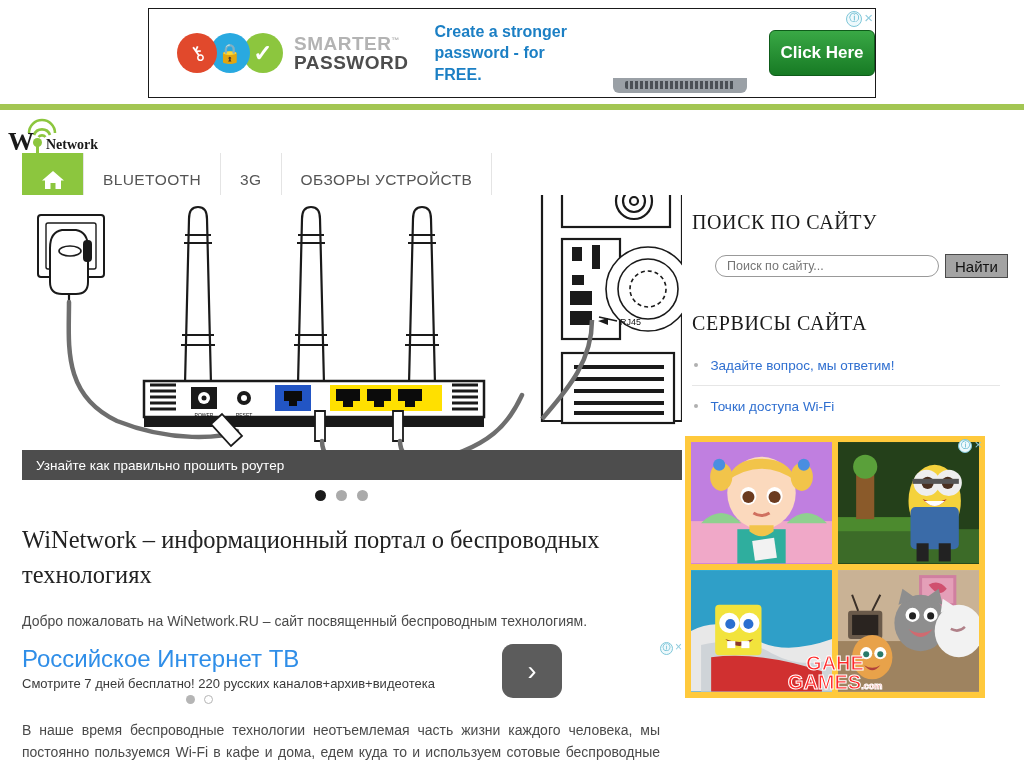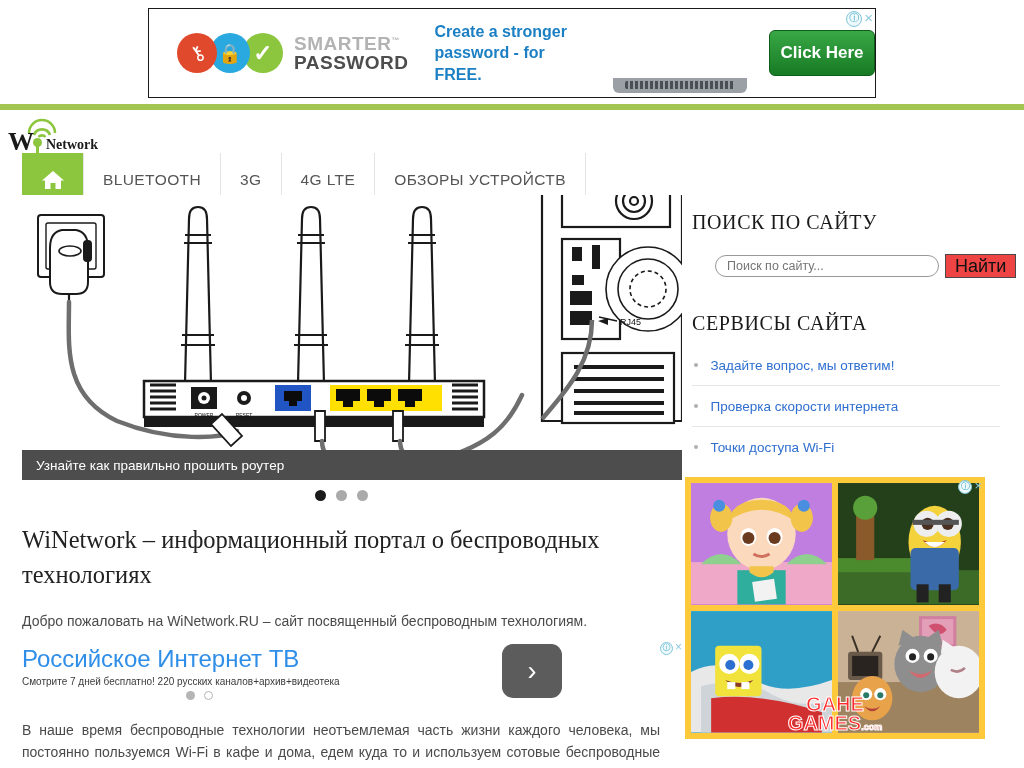--- a/index.html
+++ b/index.html
@@ -103,21 +103,21 @@
   .article h1{
     font-family:"Liberation Serif",serif;font-weight:normal;color:#222;
     font-size:24.5px;line-height:1.42;margin:22px 0 0 0;
   }
   .article p{font-size:14px;color:#4a4a4a;line-height:1.55;margin:18px 0 0 0;}
   .article p.justify{text-align:justify;}
 
   
   .inline-ad{position:relative;width:660px;height:56px;margin:14px 0 0 22px;background:#fff;}
   .ia-title{font-size:24px;color:#2f8ee8;font-family:"Liberation Sans",sans-serif;line-height:1.1;}
-  .ia-sub{font-size:10px;color:#3a3a3a;margin-top:3px;}
+  .ia-sub{font-size:13px;color:#3a3a3a;margin-top:3px;}
   .ia-dots{display:flex;gap:9px;margin:4px 0 0 164px;}
   .ia-dot{width:9px;height:9px;border-radius:50%;background:#b5b5b5;}
   .ia-dot.hollow{background:#fff;border:1px solid #b5b5b5;box-sizing:border-box;}
   .ia-arrow{
     position:absolute;left:480px;top:-2px;width:60px;height:54px;border-radius:11px;
     background:#5c5c5c;color:#fff;display:flex;align-items:center;justify-content:center;font-size:27px;
   }
   .ia-adchoice{position:absolute;right:0;top:-4px;display:flex;gap:2px;}
   .ia-adchoice .ic{width:11px;height:11px;border:1px solid #7fc7d9;border-radius:50%;
       color:#3fa8c4;font-size:8px;line-height:9px;text-align:center;background:#eef9fc;}
@@ -128,22 +128,22 @@
     font-family:"Liberation Serif",serif;font-size:20px;color:#1a1a1a;
     letter-spacing:.6px;margin:16px 0 0 10px;
   }
   .search-row{display:flex;align-items:center;margin:20px 0 0 33px;}
   .search-input{
     width:200px;height:20px;border:1px solid #999;border-radius:11px;background:#fff;
     font-size:12.5px;color:#404040;padding:0 11px;box-sizing:content-box;outline:none;
     font-family:"Liberation Sans",sans-serif;
   }
   .search-btn{
-    margin-left:6px;height:24px;padding:0 9px;background:#ef4444;border:1px solid #4a4a4a;
-    font-size:18px;color:#111;font-family:"Liberation Sans",sans-serif;cursor:pointer;
+    margin-left:6px;height:24px;padding:0 9px;background:#a3a3a3;border:1px solid #4a4a4a;
+    font-size:15px;color:#111;font-family:"Liberation Sans",sans-serif;cursor:pointer;
   }
   .svc-list{list-style:none;margin:10px 0 0 0;padding:0;width:308px;margin-left:10px;}
   .svc-item{border-bottom:1px solid #e6e6e6;padding:11px 0 11px 0;}
   .svc-item:last-child{border-bottom:none;}
   .svc-item a{color:#2f6fd0;font-size:13.5px;text-decoration:none;}
   .svc-bullet{display:inline-block;width:4px;height:4px;border-radius:50%;background:#b0b0b0;
       vertical-align:middle;margin:0 8px 2px 2px;}
 
   
   .games-ad{position:relative;width:300px;height:262px;margin:10px 0 0 3px;
@@ -227,21 +227,20 @@
     </div>
 
     <nav class="nav">
       <div class="nav-home">
         <svg width="26" height="24" viewBox="0 0 26 24">
           <path d="M13 3 L24 12.5 L21 12.5 L21 21 L15.5 21 L15.5 15 L10.5 15 L10.5 21 L5 21 L5 12.5 L2 12.5 Z" fill="#ffffff"></path>
         </svg>
       </div>
       <a class="nav-item">BLUETOOTH</a>
       <a class="nav-item">3G</a>
-      <a class="nav-item">4G LTE</a>
       <a class="nav-item">ОБЗОРЫ УСТРОЙСТВ</a>
     </nav>
   </div>
 
   <div class="main">
 
     <div class="content">
 
       <div class="slider">
         <svg class="slide-img" viewBox="0 0 660 285" preserveAspectRatio="xMidYMid meet">
@@ -381,24 +380,20 @@
         <input class="search-input" type="text" placeholder="Поиск по сайту..." style="">
         <button class="search-btn">Найти</button>
       </div>
 
       <div class="side-h" style="margin-top:34px;">СЕРВИСЫ САЙТА</div>
 
       <ul class="svc-list">
         <li class="svc-item">
           <span class="svc-bullet"></span>
           <a>Задайте вопрос, мы ответим!</a>
-        </li>
-        <li class="svc-item">
-          <span class="svc-bullet"></span>
-          <a>Проверка скорости интернета</a>
         </li>
         <li class="svc-item">
           <span class="svc-bullet"></span>
           <a>Точки доступа Wi-Fi</a>
         </li>
       </ul>
 
       <div class="games-ad">
         <div class="ga-adchoice">
           <span class="ic">ⓘ</span>

